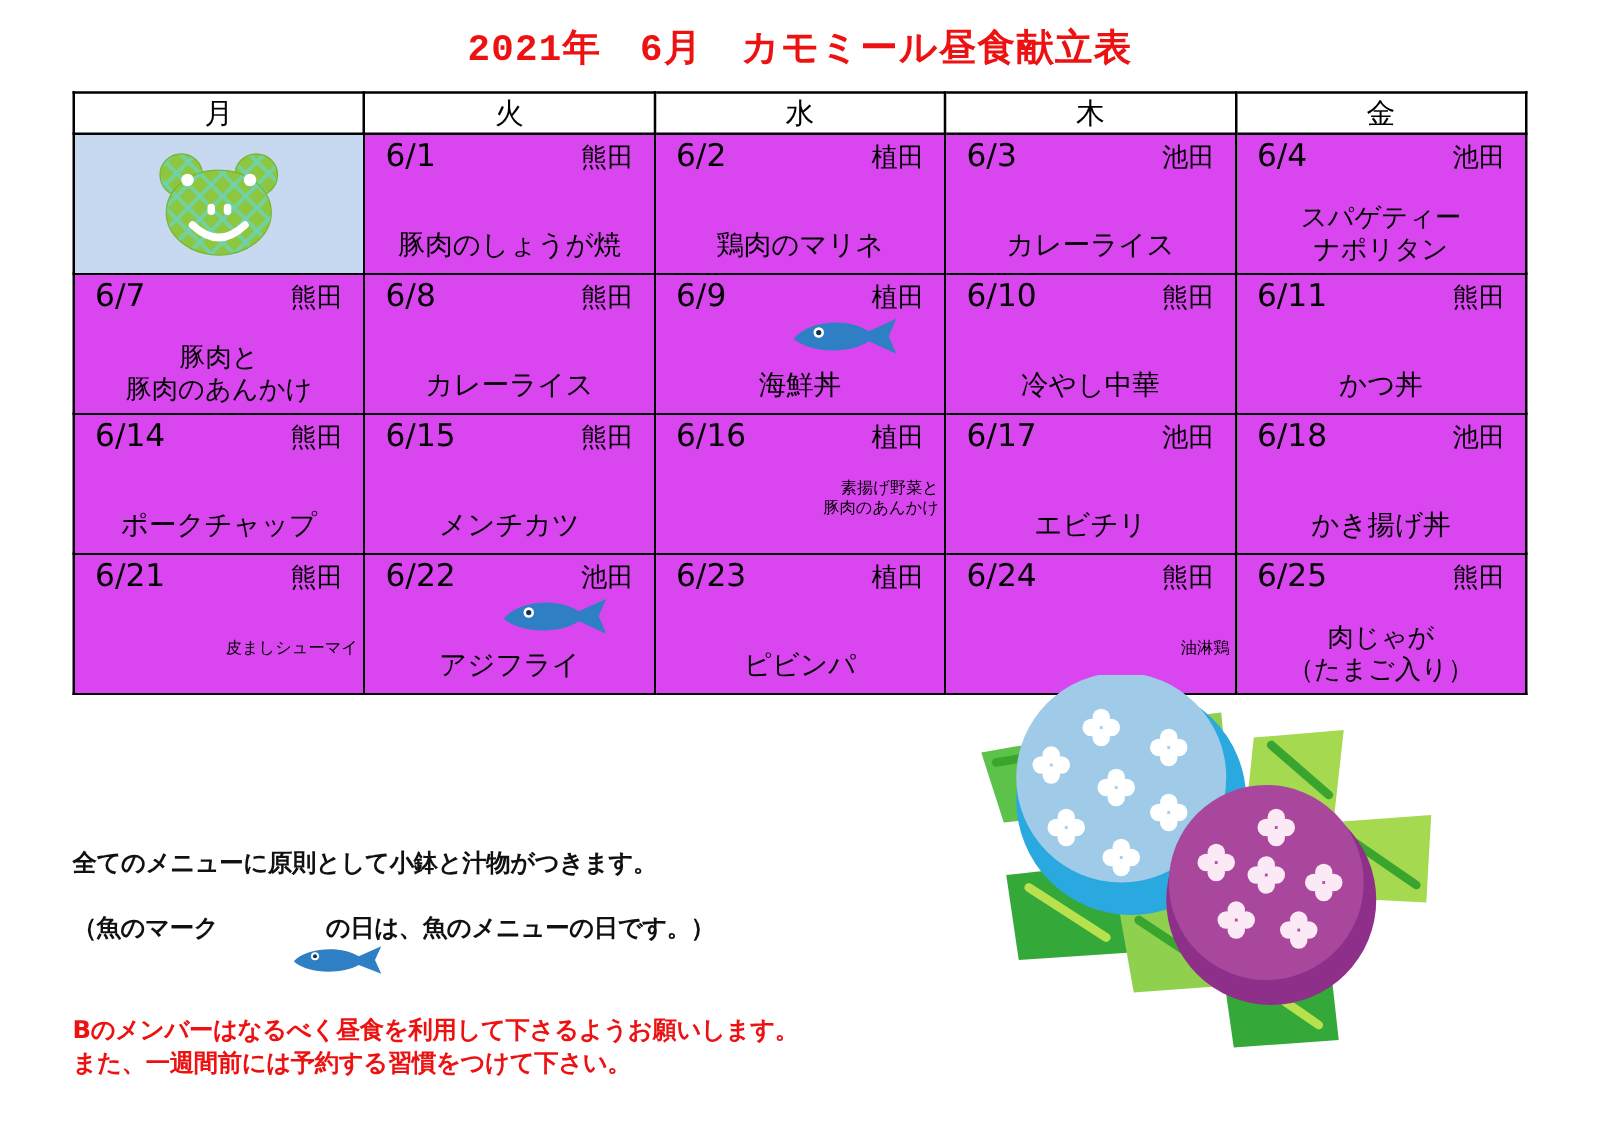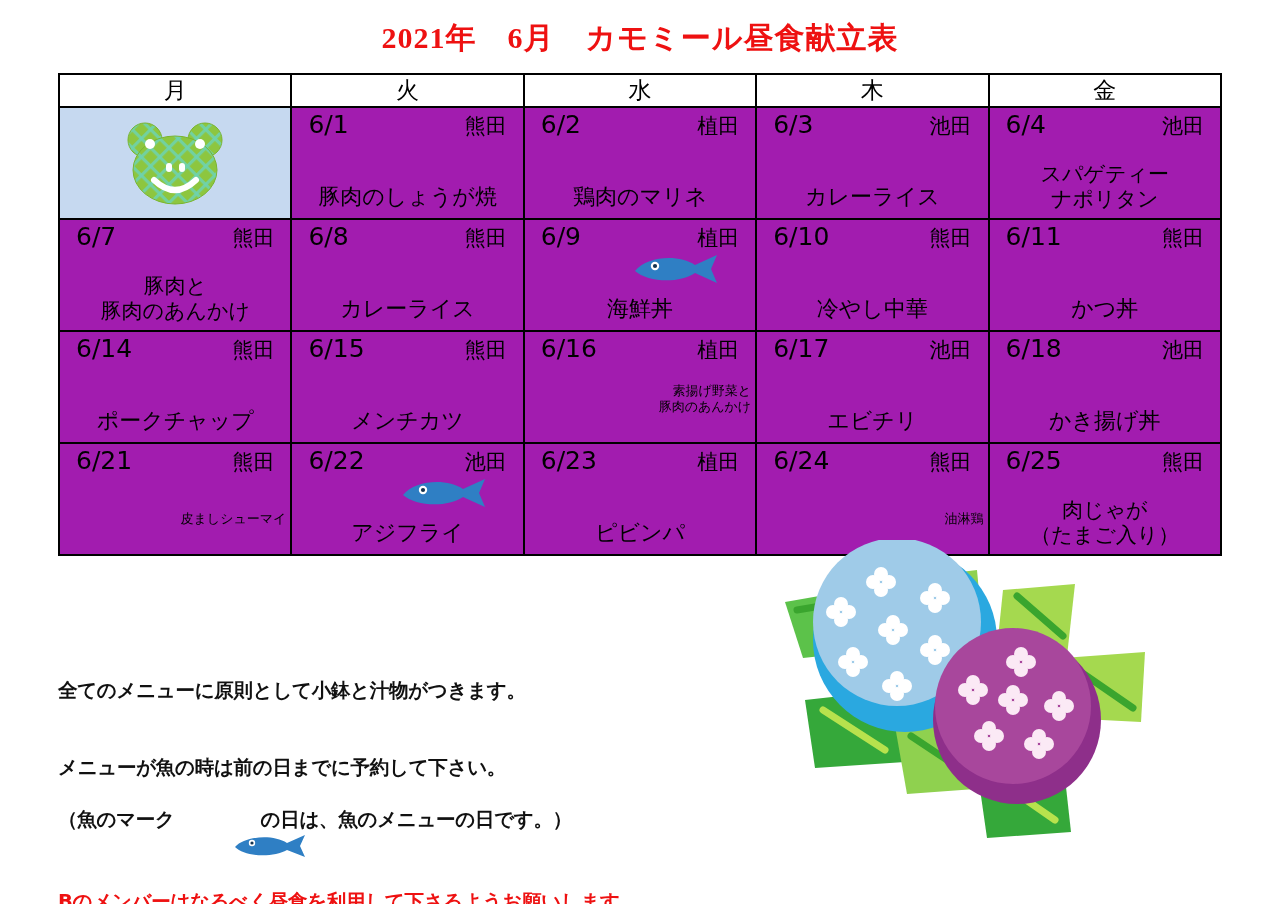--- a/index.html
+++ b/index.html
@@ -20,21 +20,21 @@
     position: absolute;
     top: 18px;
     left: 0;
     width: 1280px;
     text-align: center;
     color: #ee1111;
     font-weight: bold;
     font-size: 30px;
     letter-spacing: 1px;
     white-space: pre;
-    font-family: Liberation Serif, serif;
+    font-family: Liberation Mono, monospace;
   }
 
   
   .calendar {
     position: absolute;
     left: 58px;
     top: 73px;
     width: 1164px;
     border-collapse: collapse;
     table-layout: fixed;
@@ -49,21 +49,21 @@
     height: 32px;
     font-weight: normal;
     font-size: 23px;
     text-align: center;
     vertical-align: middle;
     font-family: "DejaVu Sans", "Liberation Sans", sans-serif;
   }
   .calendar td.day {
     height: 112px;
     position: relative;
-    background: #a21caf;
+    background: #d946ef;
   }
   .calendar td.blue {
     background: #c6d9f0;
   }
 
   .cell-head {
     display: flex;
     justify-content: space-between;
     align-items: baseline;
     padding: 3px 16px 0 16px;
@@ -125,21 +125,21 @@
     font-family: "DejaVu Sans", "Liberation Sans", sans-serif;
   }
   .note {
     font-weight: bold;
     font-size: 19.5px;
     color: #111111;
     line-height: 1.32;
     white-space: pre-line;
     letter-spacing: -0.3px;
   }
-  .note.n1 { margin-bottom: 26px; }
+  .note.n1 { }
   .note-inline {
     display: flex;
     align-items: center;
     gap: 0px;
     white-space: pre;
     text-align: right;
   }
   .fish-inline {
     width: 74px;
     height: 26px;
@@ -489,21 +489,20 @@
           </g>
       </g>
     </g>
   </svg>
 </span>
 
 <div class="notes">
   <div class="note n1">全てのメニューに原則として小鉢と汁物がつきます。</div>
 
   <div class="note">
-    <div>メニューが魚の時は前の日までに予約して下さい。</div>
     <div class="note-inline">
       <span>（魚のマーク</span>
       <span class="fish-inline">
         <svg viewBox="0 0 74 26" width="74" height="26" aria-hidden="true">
           <path d="M2 14 C12 3, 40 1, 54 10 L72 2 L67 13 L72 24 L54 17 C40 25, 12 24, 2 14 Z" fill="#2f7fc4"></path>
           <circle cx="19" cy="10" r="3.2" fill="#ffffff"></circle>
           <circle cx="19" cy="10" r="1.6" fill="#14324f"></circle>
         </svg>
       </span>
       <span>の日は、魚のメニューの日です。）</span>

